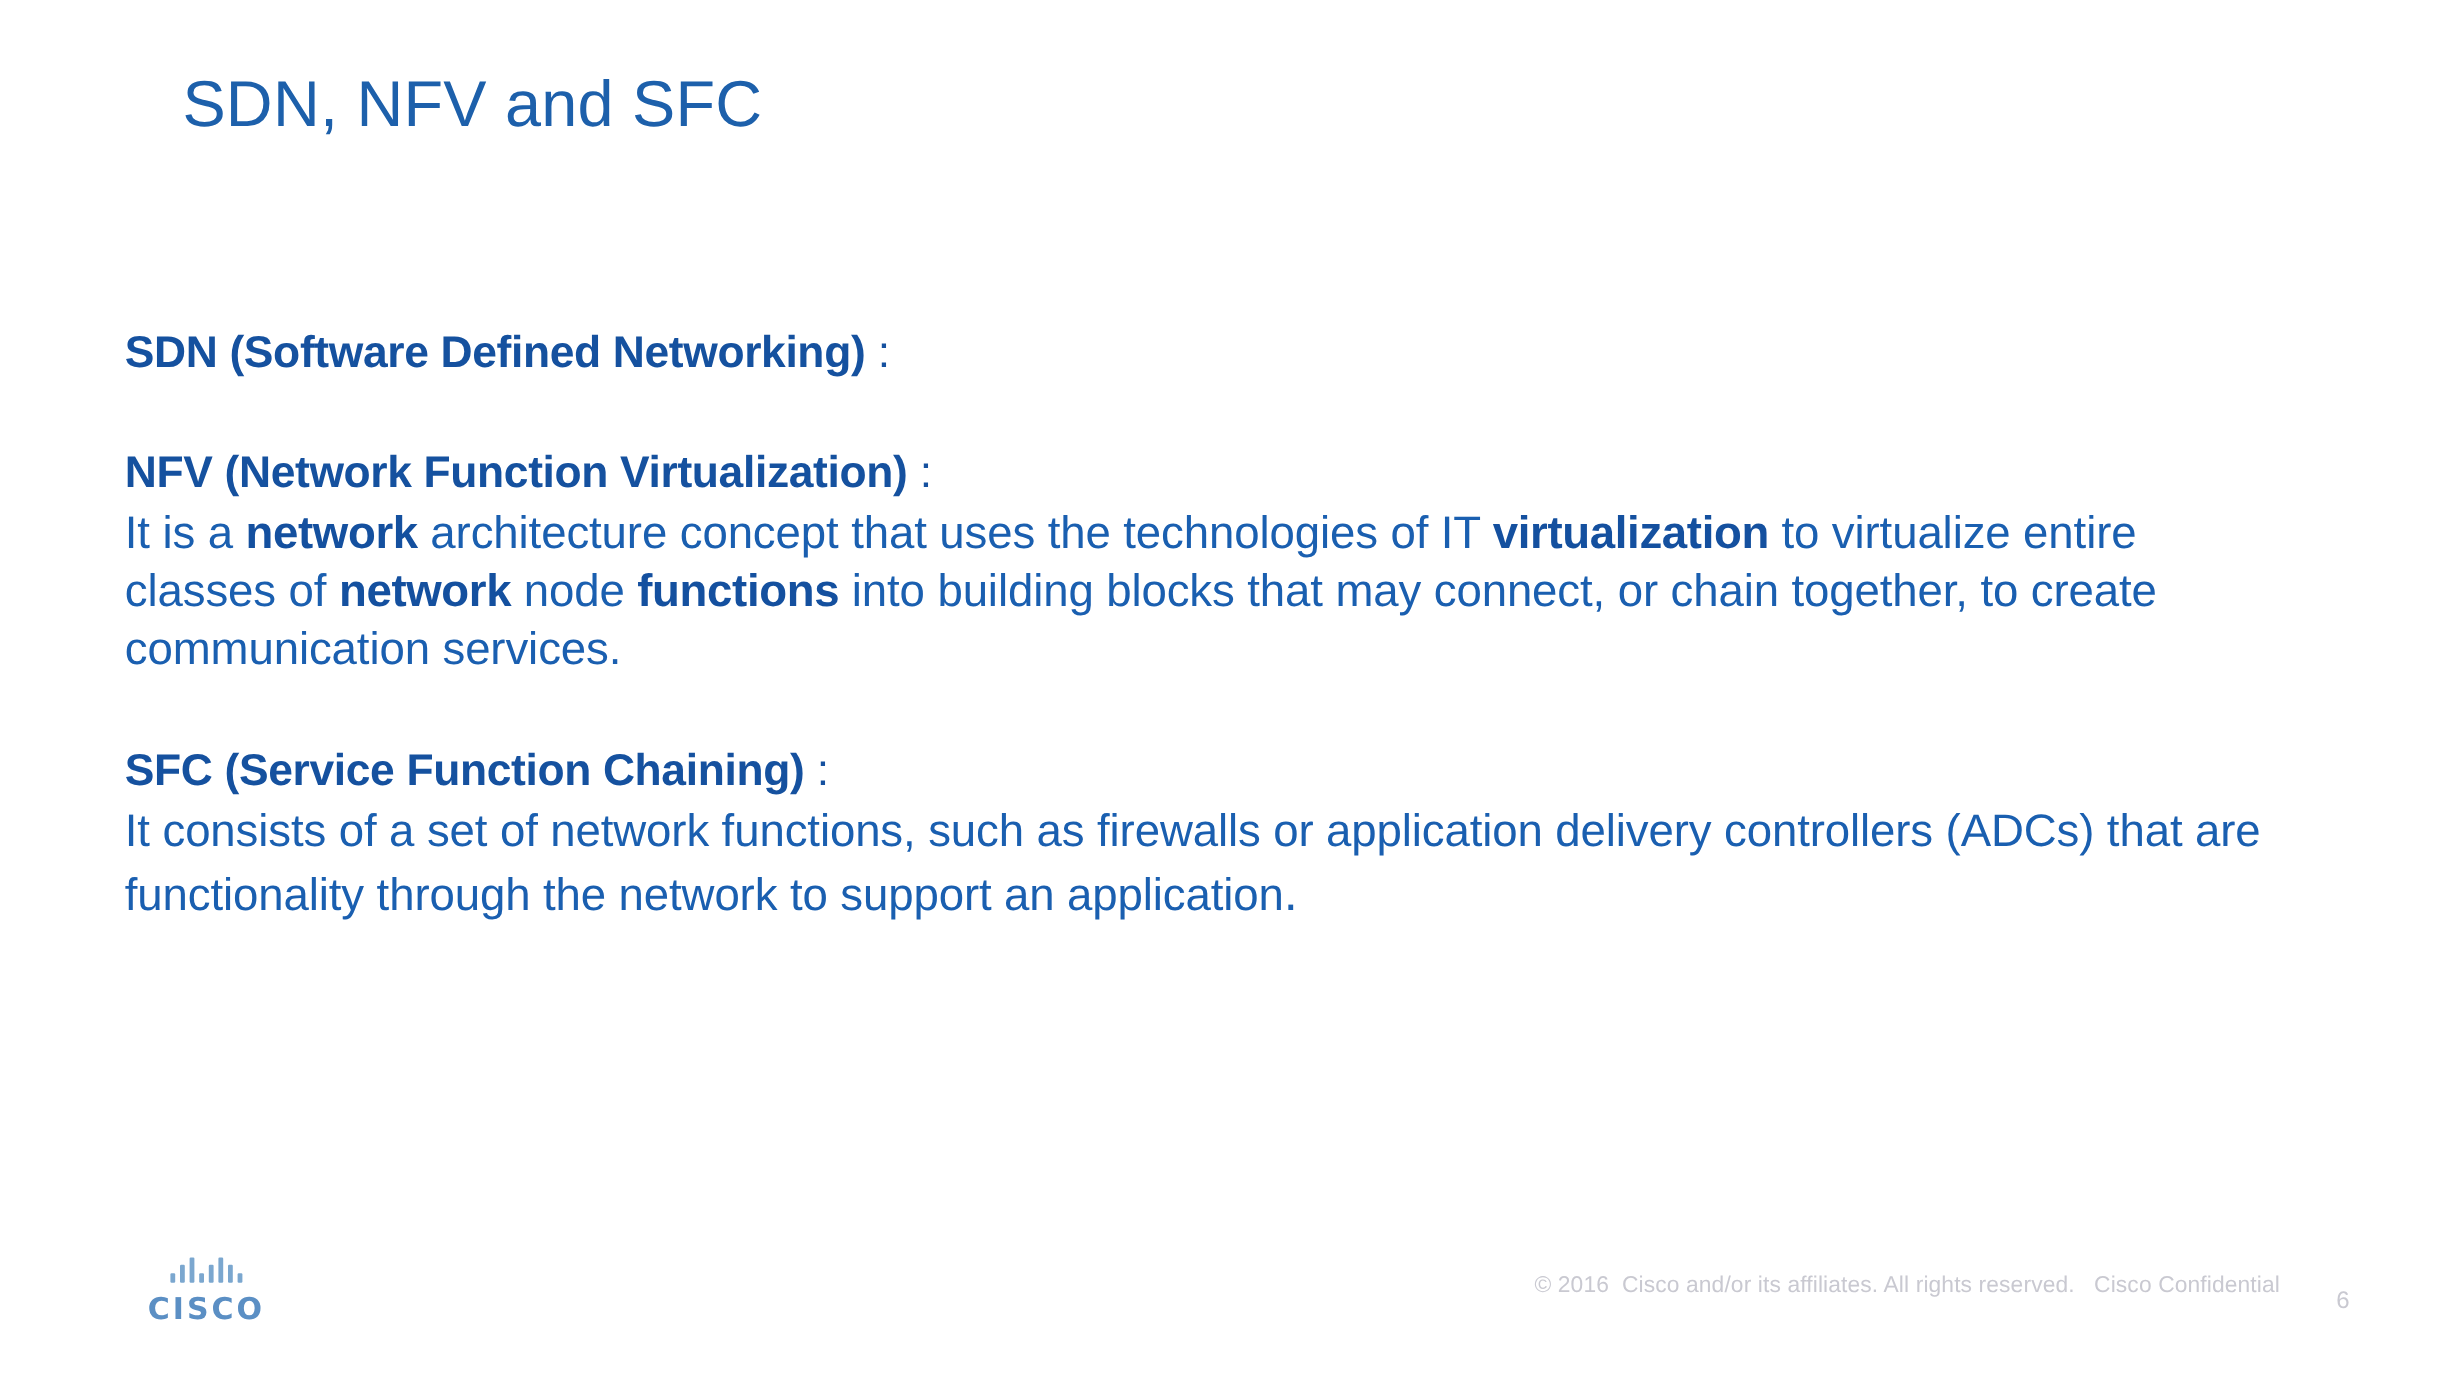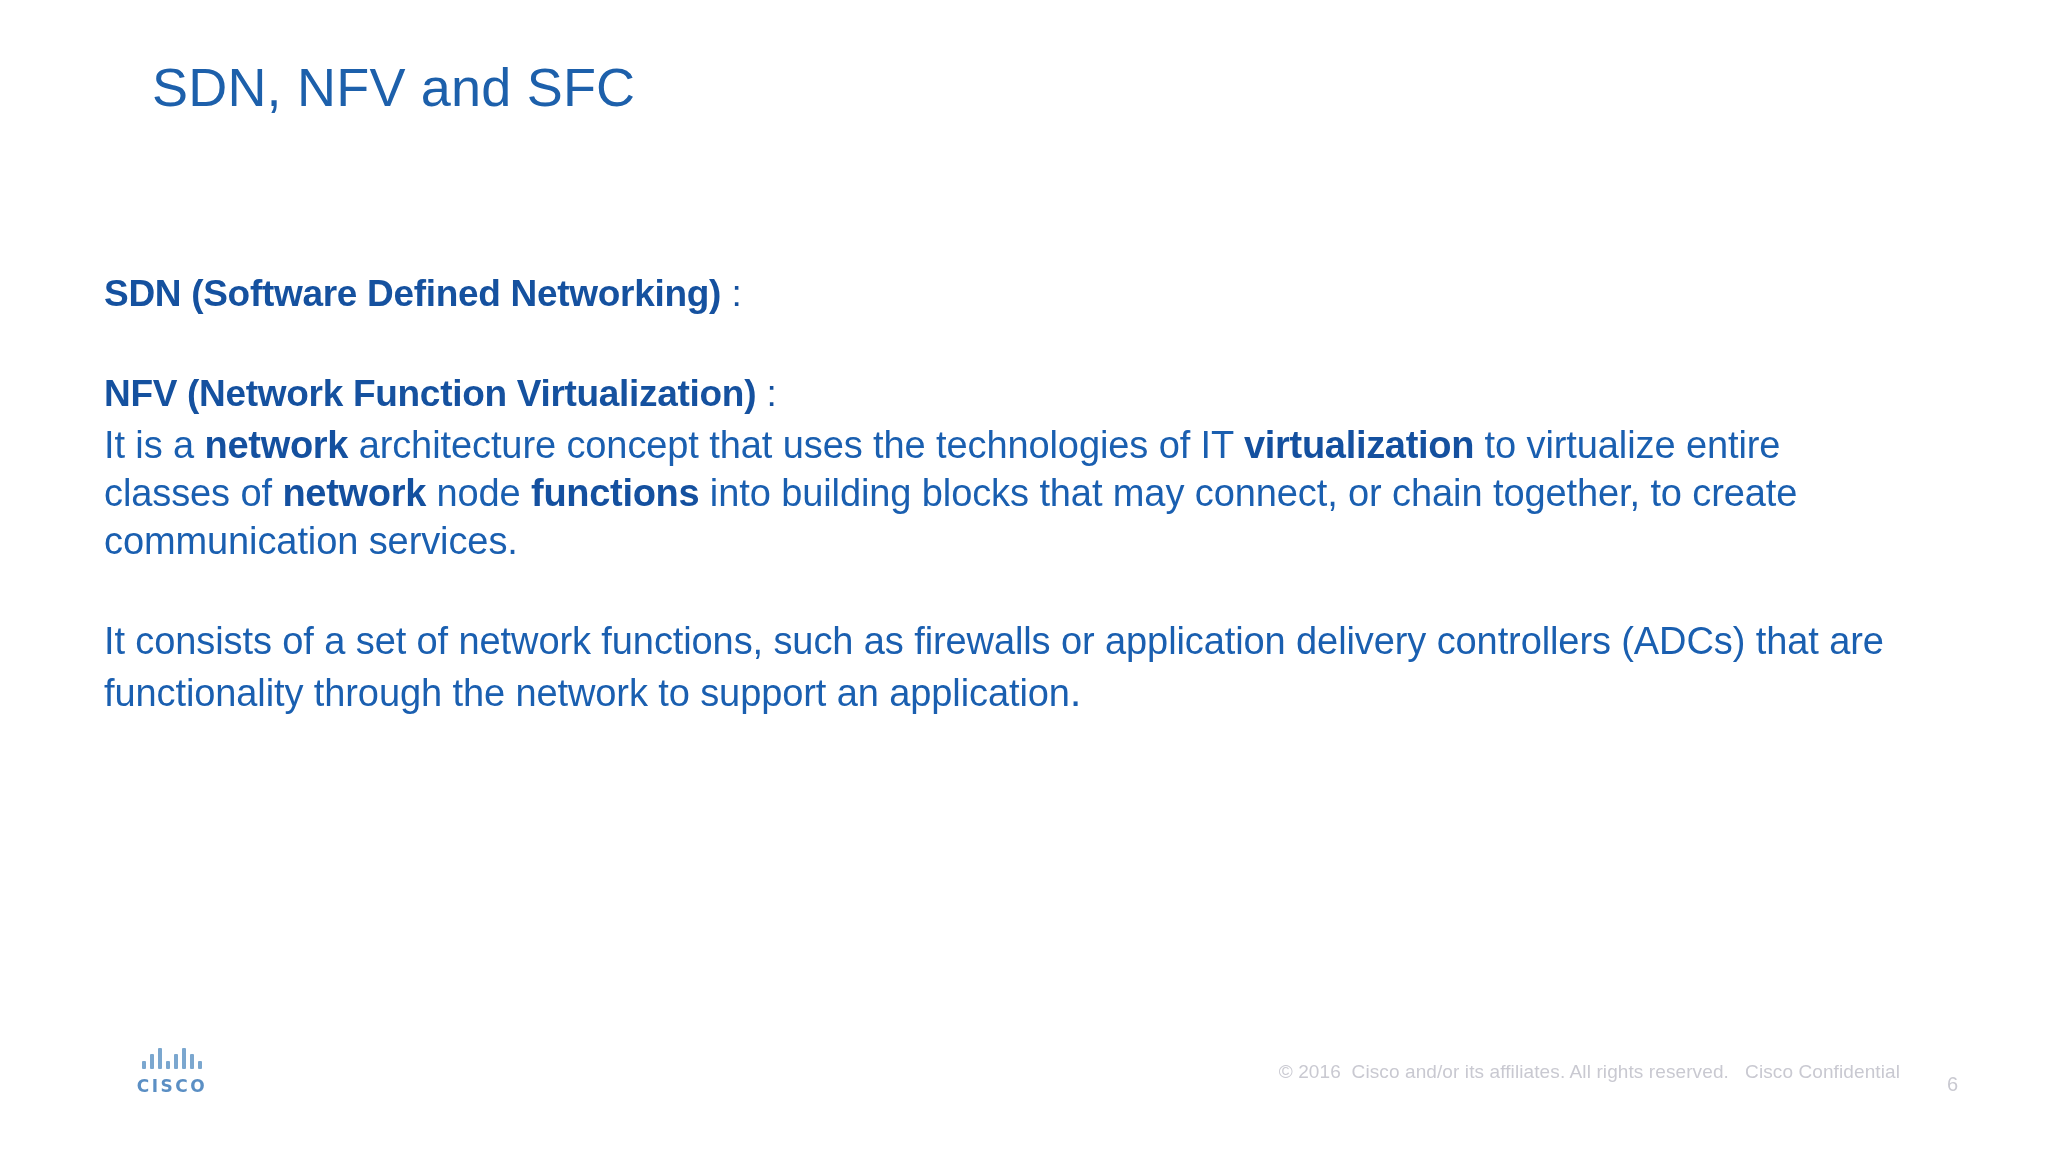--- a/index.html
+++ b/index.html
@@ -92,21 +92,21 @@
     width: 4px;
     background: #7ba7cf;
     border-radius: 1px;
   }
   .logo-bars i.s { height: 8px; }
   .logo-bars i.m { height: 15px; }
   .logo-bars i.t { height: 21px; }
   .logo-word {
     margin-top: 7px;
     text-align: center;
-    font-size: 17px;
+    font-size: 25px;
     font-weight: 700;
     letter-spacing: 2.5px;
     color: #5b8fc4;
     font-family: "DejaVu Sans", sans-serif;
   }
 
   .footer-copy {
     position: absolute;
     right: 148px;
     bottom: 69px;
@@ -137,20 +137,23 @@
   </div>
 
   <div class="section">
     <div class="section-heading">
       <span>NFV (Network Function Virtualization)</span><span class="colon"> :</span>
     </div>
     <p class="section-body"><span>It is a </span><b>network</b><span> architecture concept that uses the technologies of IT </span><b>virtualization</b><span> to virtualize entire classes of </span><b>network</b><span> node </span><b>functions</b><span> into building blocks that may connect, or chain together, to create communication services.</span></p>
   </div>
 
   <div class="section">
+    <div class="section-heading">
+      <span>SFC (Service Function Chaining)</span><span class="colon"> :</span>
+    </div>
     <p class="section-body"><span>It consists of a set of network functions, such as firewalls or  application delivery controllers (ADCs) that are functionality through the network to support an application</span><span class="period-big">.</span></p>
   </div>
 
 </div>
 
 <div class="footer-logo">
   <div class="logo-bars">
     <i class="s"></i>
       <i class="m"></i>
       <i class="t"></i>

